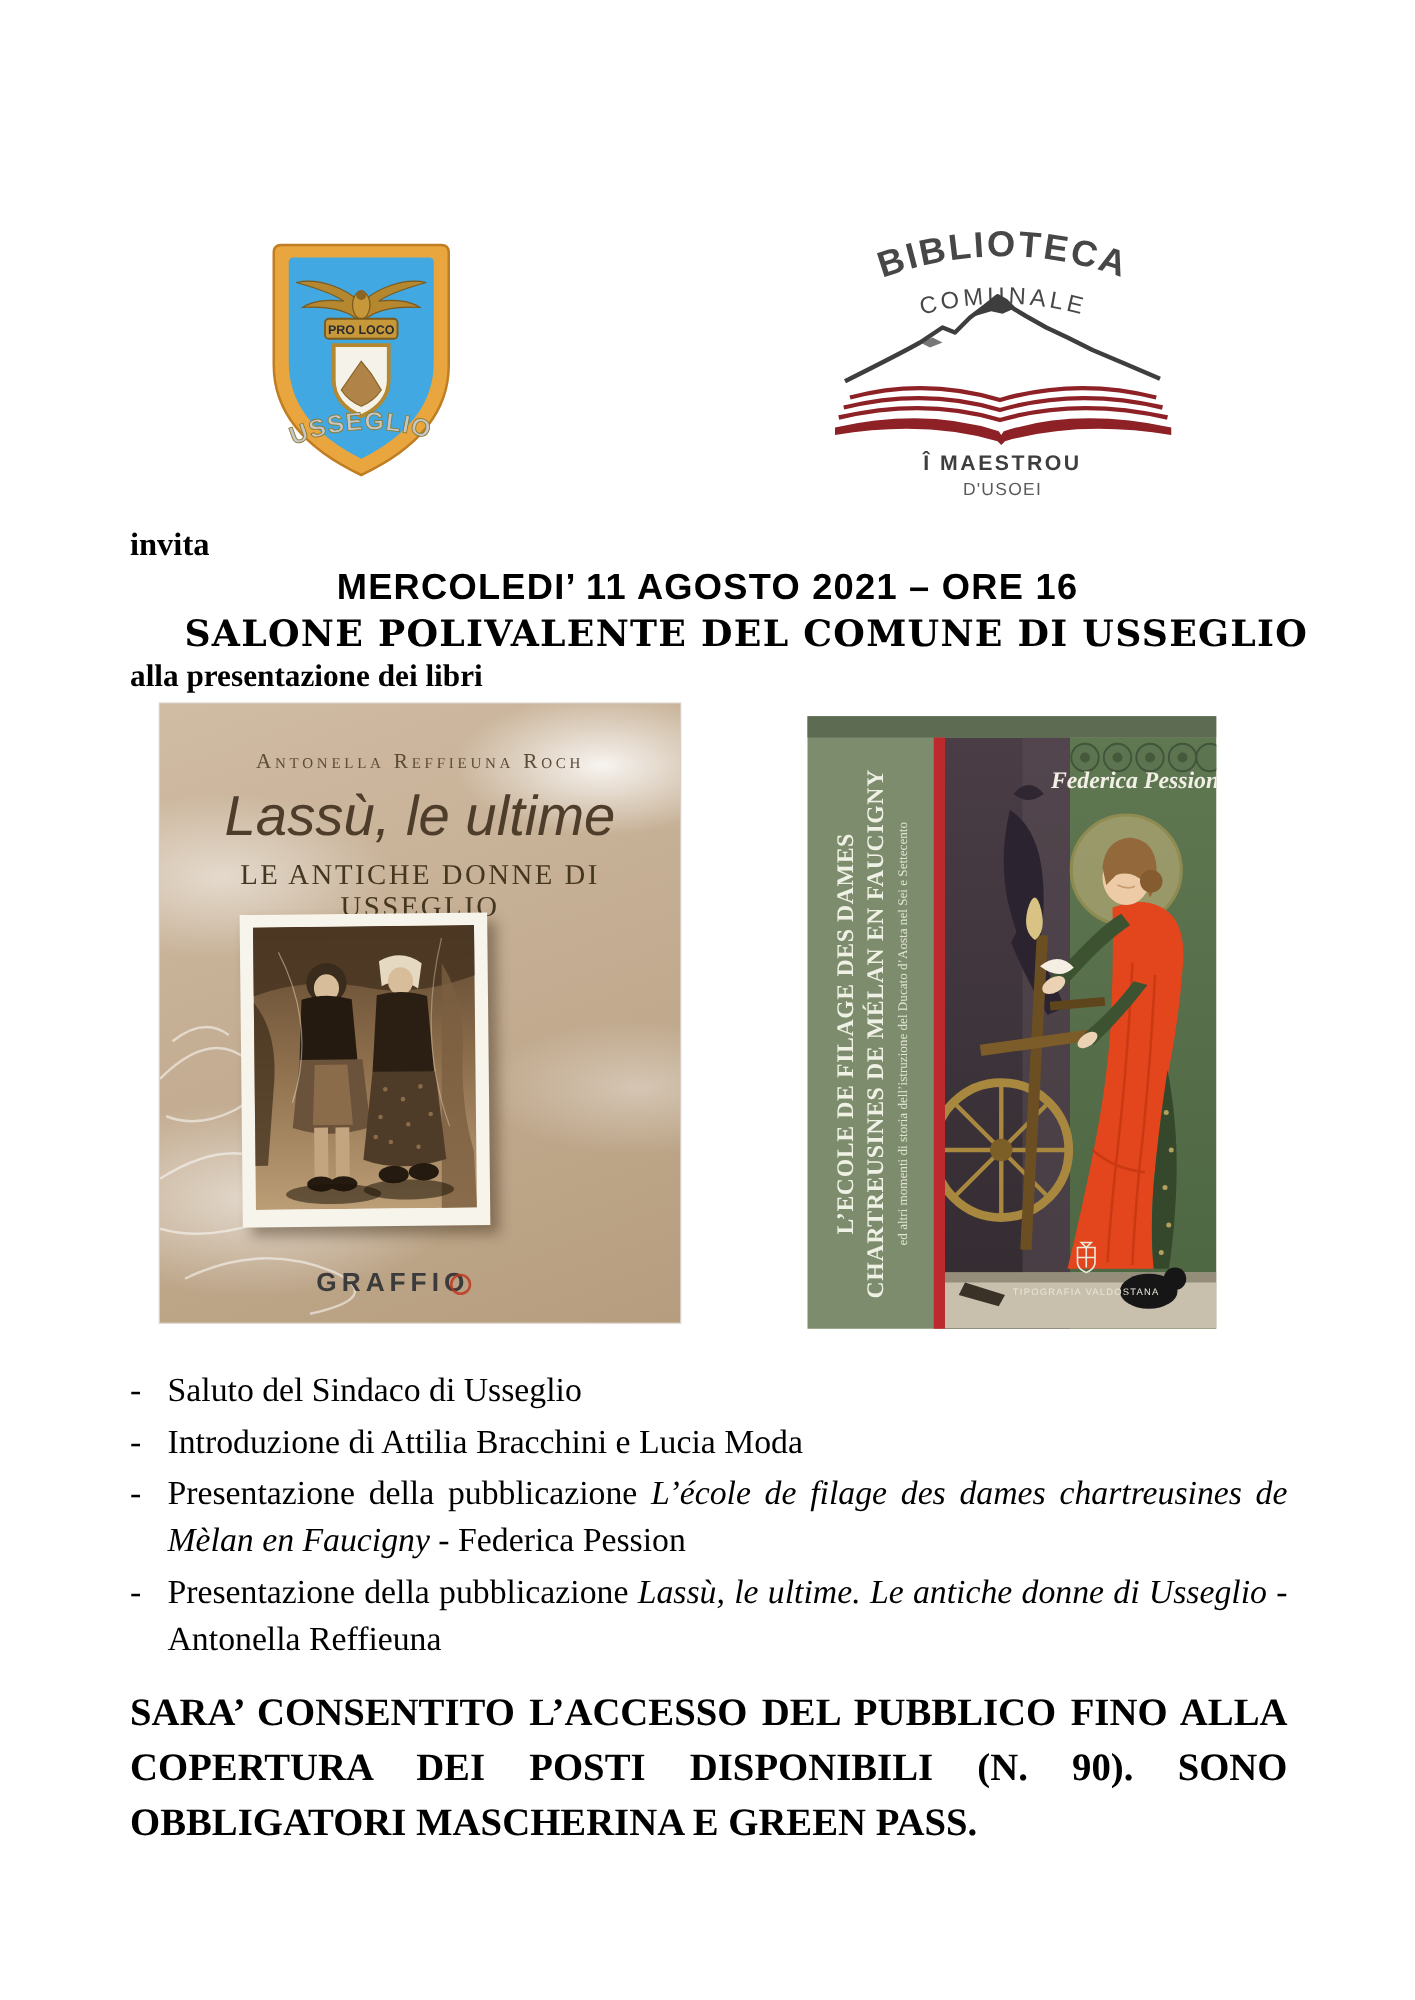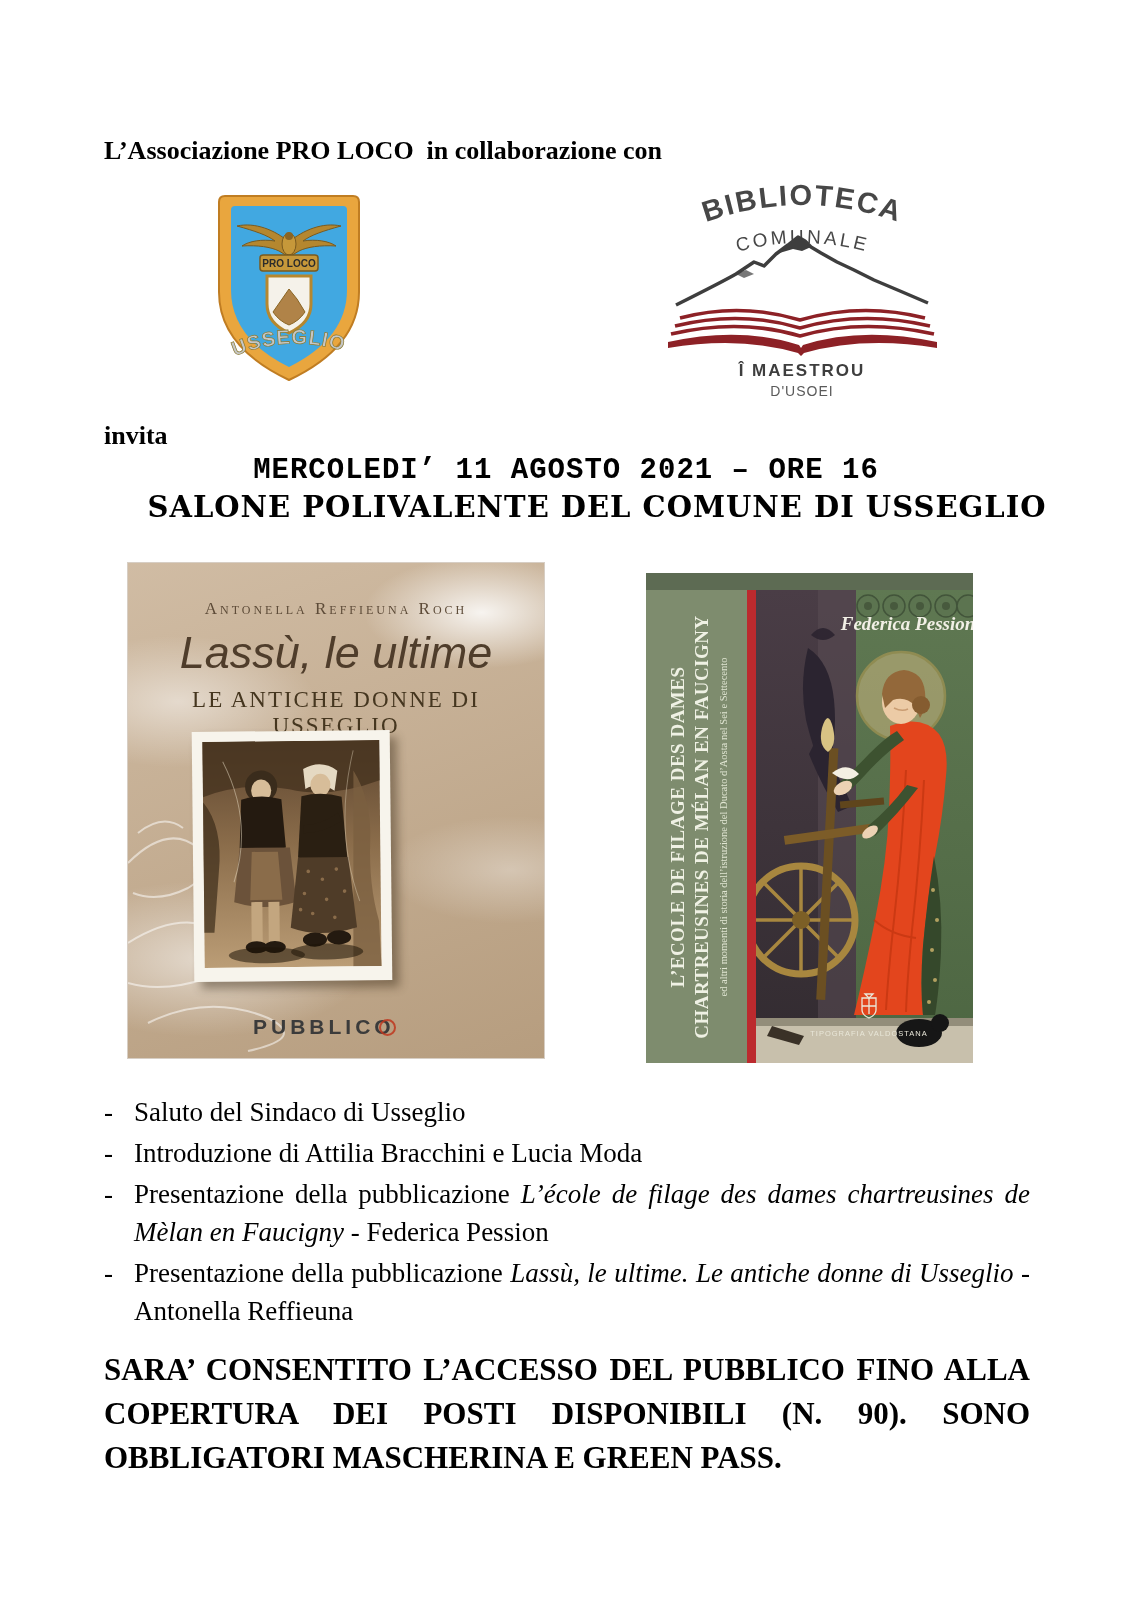--- a/index.html
+++ b/index.html
@@ -2,21 +2,21 @@
 <html><head>
 <meta charset="utf-8">
 <style>
   html,body{margin:0;padding:0;background:#ffffff;}
   .page{position:relative;width:1132px;height:1600px;background:#ffffff;overflow:hidden;
         font-family:"Liberation Serif",serif;color:#000;}
 
   .header-line{position:absolute;left:104px;top:136px;font-size:26px;font-weight:bold;white-space:pre;}
   .invita{position:absolute;left:104px;top:421px;font-size:26px;font-weight:bold;}
   .date-line{position:absolute;left:0;top:454px;width:1132px;text-align:center;
-             font-family:Liberation Mono, monospace;font-weight:bold;font-size:29px;letter-spacing:1px;}
+             font-family:Liberation Sans, sans-serif;font-weight:bold;font-size:29px;letter-spacing:1px;}
   .venue-line{position:absolute;left:0;top:490px;width:1132px;text-align:center;
              font-family:"DejaVu Serif",serif;font-weight:bold;font-size:29px;letter-spacing:1px;padding-left:31px;}
   .presentation-label{position:absolute;left:104px;top:528px;font-size:25px;font-weight:bold;}
 
   .logo-proloco{position:absolute;left:215px;top:192px;width:148px;height:192px;}
   .logo-biblioteca{position:absolute;left:660px;top:170px;width:285px;height:230px;}
   .logo-proloco svg,.logo-biblioteca svg{width:100%;height:100%;display:block;}
 
   
   .book-left{position:absolute;left:128px;top:563px;width:416px;height:495px;
@@ -64,21 +64,20 @@
   .prog-text{flex:1;}
   .prog-just .prog-text{text-align:justify;}
   .reader-note{margin-top:2px;}
   .notice{margin-top:18px;font-weight:bold;font-size:31px;line-height:44px;text-align:justify;}
 </style>
 </head>
 <body>
 
 <div class="page">
 
-  <div class="header-line">L’Associazione PRO LOCO  in collaborazione con</div>
 
   <div class="logo-proloco">
     <svg viewBox="0 0 148 192">
       <path d="M10,4 H138 Q144,4 144,10 V100 Q144,155 74,188 Q4,155 4,100 V10 Q4,4 10,4 Z" fill="#e9a63e" stroke="#c07d22" stroke-width="2"></path>
       <path d="M20,14 H128 Q132,14 132,18 V98 Q132,146 74,175 Q16,146 16,98 V18 Q16,14 20,14 Z" fill="#41a8e1"></path>
       <g>
         <path d="M74,50 C60,38 40,30 22,34 C40,39 52,43 60,49 C47,47 34,49 27,54 C43,53 56,55 64,59 L74,65 L84,59 C92,55 105,53 121,54 C114,49 101,47 88,49 C96,43 108,39 126,34 C108,30 88,38 74,50 Z" fill="#b5872f" stroke="#7a5a1e" stroke-width="1"></path>
         <ellipse cx="74" cy="52" rx="7" ry="11" fill="#c6983a" stroke="#7a5a1e" stroke-width="1"></ellipse>
         <circle cx="74" cy="44" r="4" fill="#8a6524"></circle>
       </g>
@@ -119,20 +118,21 @@
       </g>
       <path d="M8,172 Q80,156 139,175 L141,178 L143,175 Q202,156 277,172 L277,178 Q204,166 144,183 L141,186 L138,183 Q80,166 8,178 Z" fill="#8d2126"></path>
       <text x="142" y="206" text-anchor="middle" font-size="17" font-weight="bold" fill="#3e3e3e" letter-spacing="2" font-family="Liberation Sans, sans-serif">Î MAESTROU</text>
       <text x="142" y="226" text-anchor="middle" font-size="14" fill="#5a5a5a" letter-spacing="1" font-family="Liberation Sans, sans-serif">D'USOEI</text>
     </svg>
   </div>
 
   <div class="invita">invita</div>
   <div class="date-line">MERCOLEDI’ 11 AGOSTO 2021 – ORE 16</div>
   <div class="venue-line">SALONE POLIVALENTE DEL COMUNE DI USSEGLIO</div>
+  <div class="presentation-label">alla presentazione dei libri</div>
 
   <div class="book-left">
     <svg class="bl-sketch" viewBox="0 0 220 265">
       <g fill="none" stroke="#ffffff" stroke-width="2" opacity="0.8">
         <path d="M0,70 Q40,30 70,55 Q95,75 60,95 Q30,110 5,100"></path>
         <path d="M0,150 Q55,115 95,140 Q130,165 80,185 Q35,200 0,190"></path>
         <path d="M20,230 Q80,200 140,225 Q180,245 120,258"></path>
         <path d="M10,40 Q35,20 55,35"></path>
       </g>
     </svg>
@@ -184,21 +184,21 @@
           <path d="M138,80 Q120,92 100,92 L100,84 Q118,84 134,72 Z" fill="#2a1f12"></path>
           <ellipse cx="110" cy="198" rx="12" ry="7" fill="#241a10"></ellipse>
           <ellipse cx="134" cy="196" rx="12" ry="7" fill="#241a10"></ellipse>
         </g>
         <ellipse cx="62" cy="213" rx="38" ry="8" fill="#1e1408" opacity="0.55"></ellipse>
         <ellipse cx="122" cy="210" rx="36" ry="8" fill="#1e1408" opacity="0.55"></ellipse>
         <path d="M20,20 q30,60 10,120" stroke="#e8dcc4" stroke-width="1" fill="none" opacity="0.5"></path>
         <path d="M150,10 q-20,80 5,150" stroke="#e8dcc4" stroke-width="1" fill="none" opacity="0.4"></path>
       </svg>
     </div>
-    <div class="bl-publisher">PUBBLICO</div>
+    <div class="bl-publisher">GRAFFIO</div>
   </div>
 
   <div class="book-right">
     <div class="br-topband"></div>
     <div class="br-spine">
       <div class="spine-rot">
         <div class="spine-title">L’ECOLE DE FILAGE DES DAMES</div>
         <div class="spine-title">CHARTREUSINES DE MÉLAN EN FAUCIGNY</div>
         <div class="spine-sub">ed altri momenti di storia dell’istruzione del Ducato d’Aosta nel Sei e Settecento</div>
       </div>

